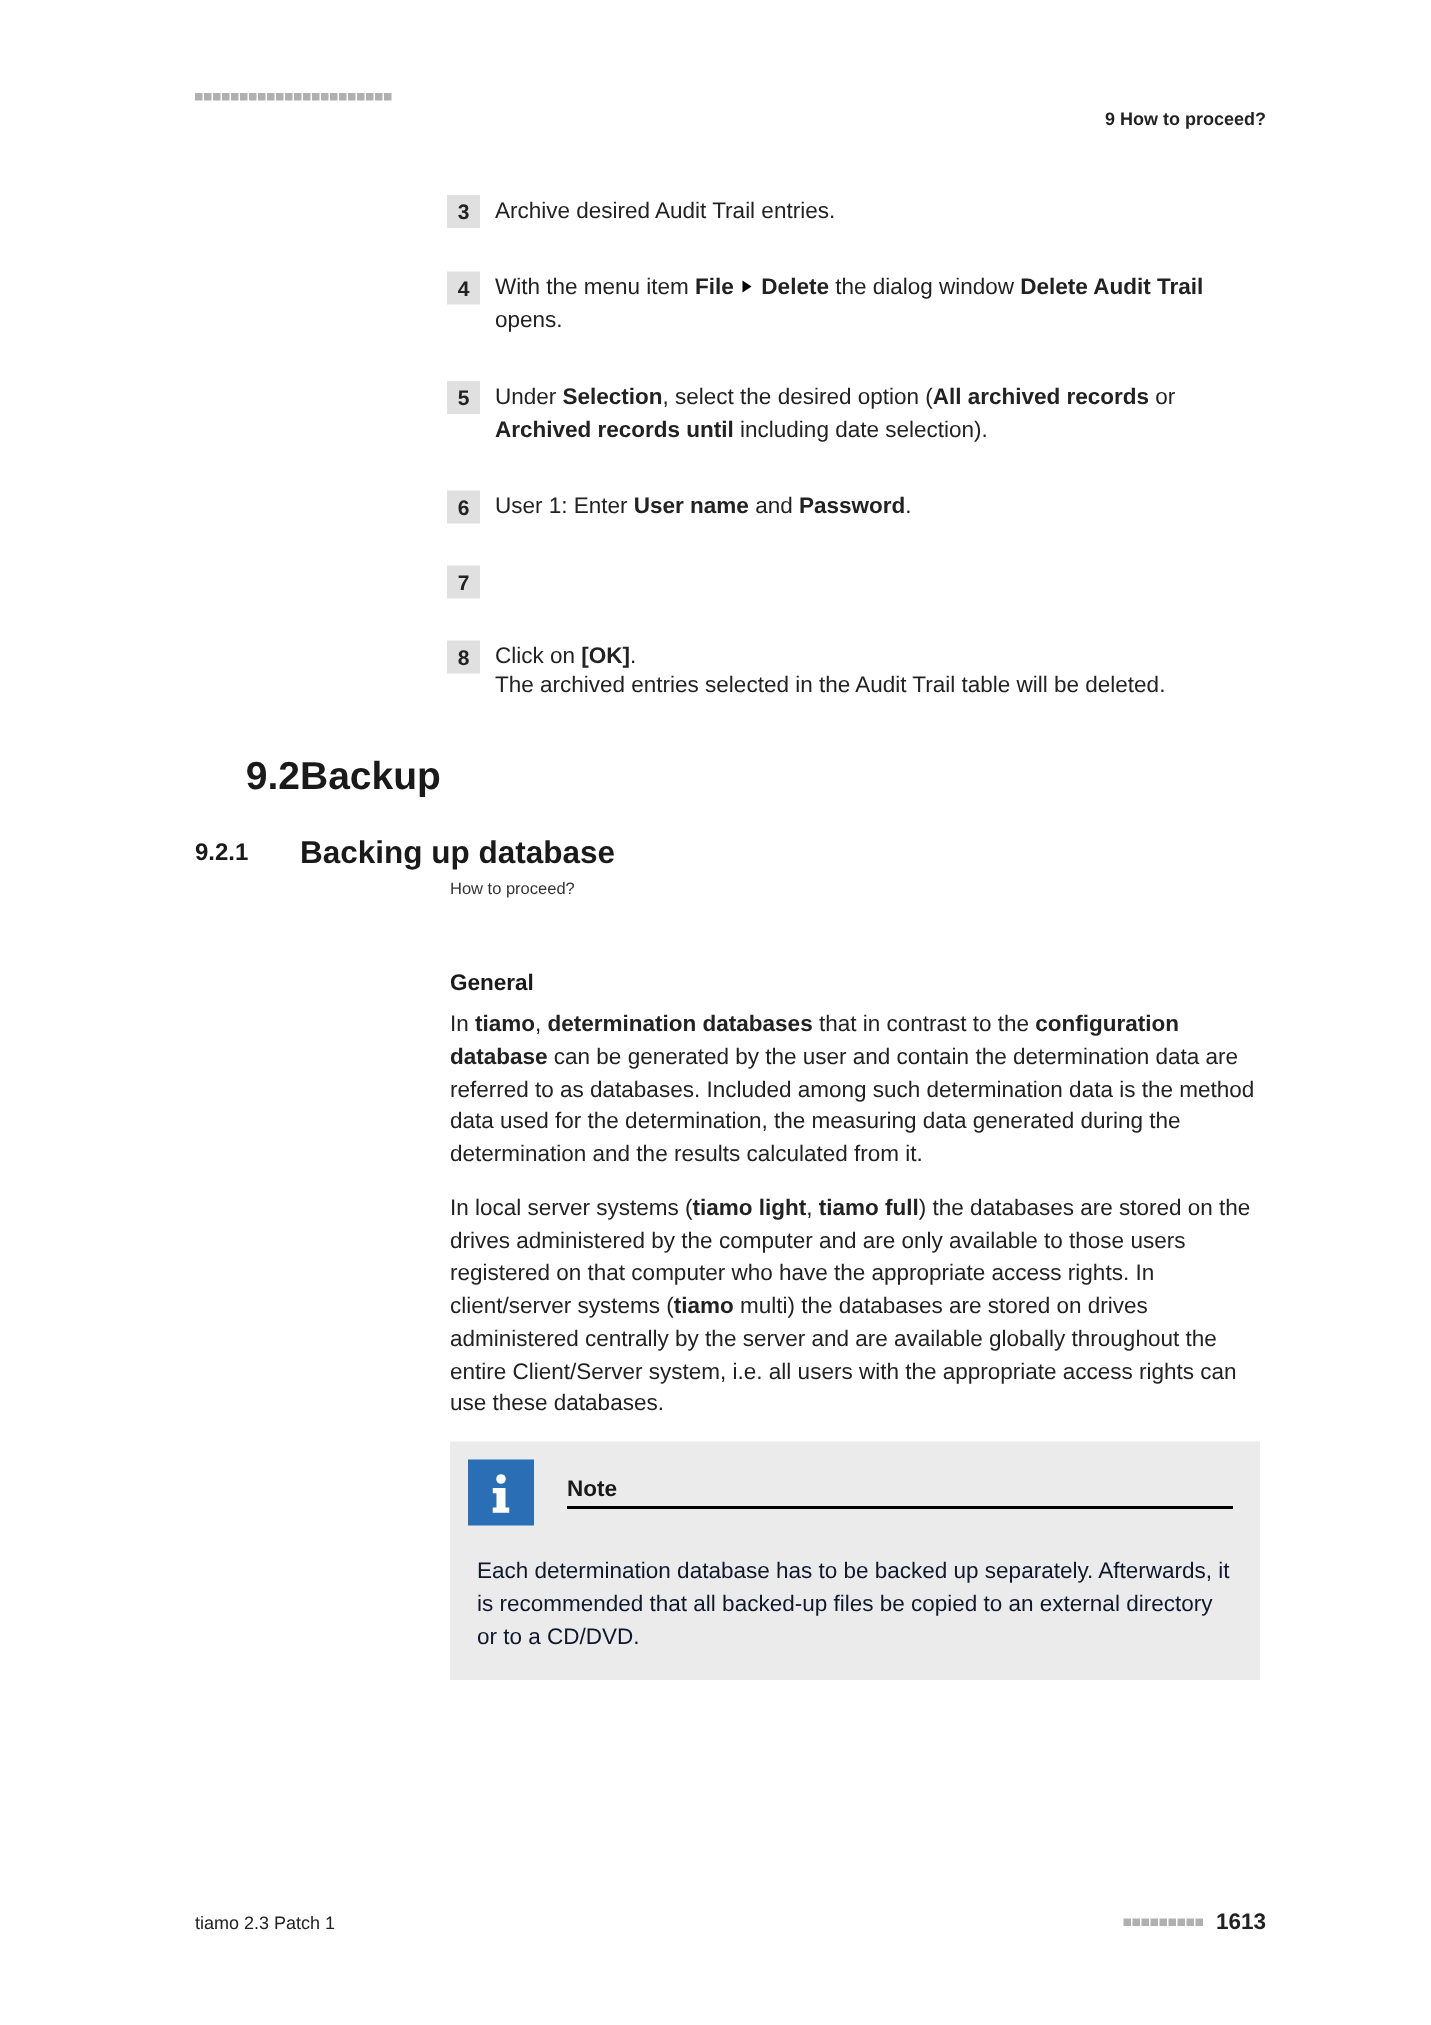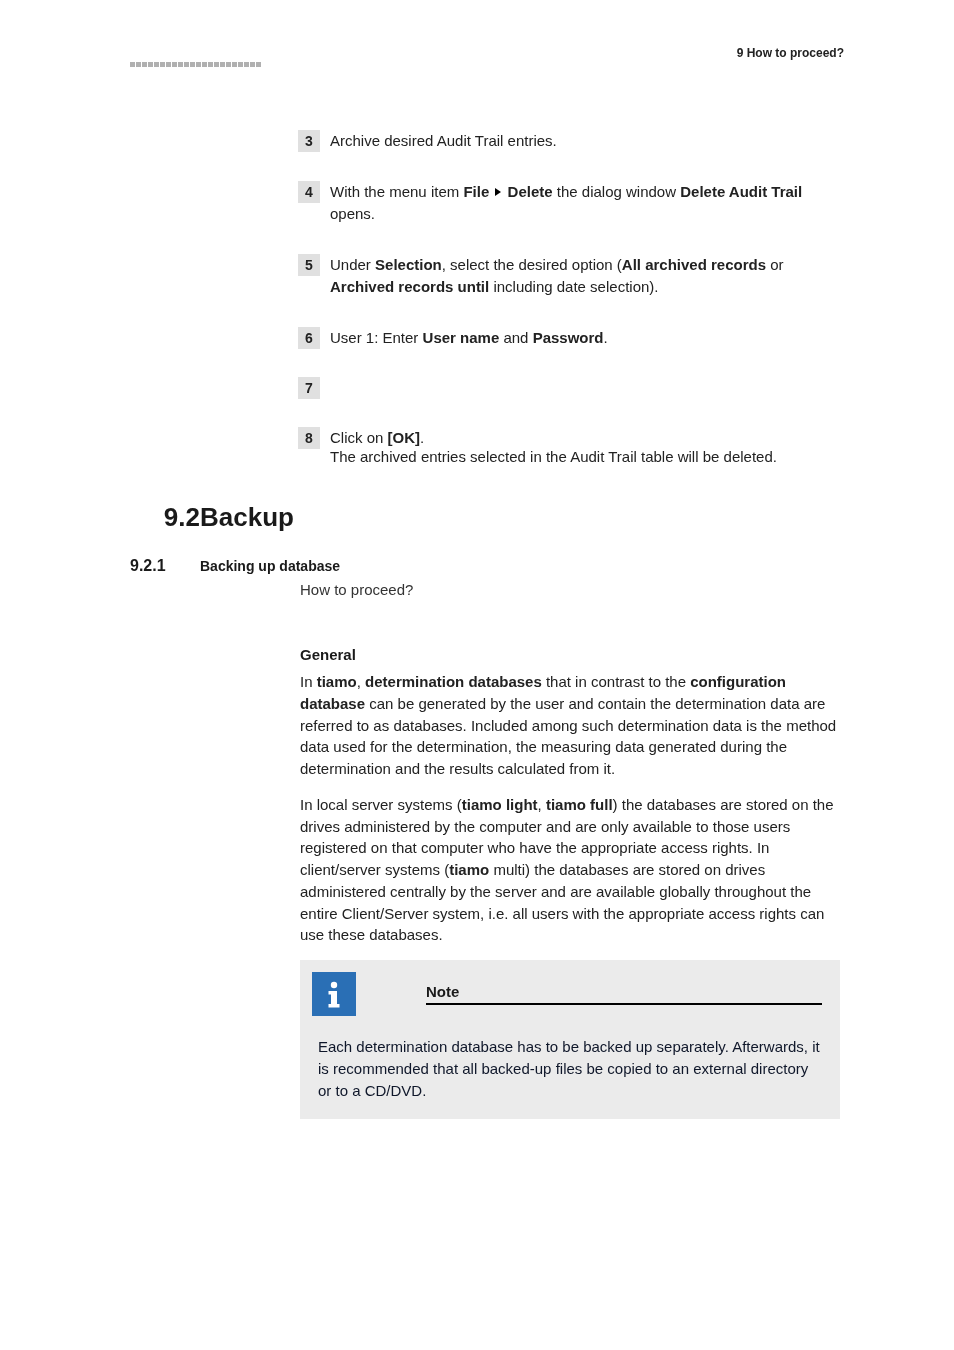--- a/index.html
+++ b/index.html
@@ -1,39 +1,39 @@
 <!DOCTYPE html>
 <html><head>
 <meta charset="utf-8">
 <style>
   * { box-sizing: border-box; margin: 0; padding: 0; }
   html, body { width: 954px; height: 1350px; background: #ffffff; font-family: Arial, Helvetica, sans-serif; color: #1a1a1a; }
   .page { position: relative; width: 954px; height: 1350px; padding: 60px 110px 60px 130px; }
   .header-dashes-left { position: absolute; top: 62px; left: 130px; display: flex; gap: 0px; }
   .header-dashes-left span { display: inline-block; width: 5px; height: 5px; background: #b0b0b0; margin-right: 1px; }
-  .header-right { position: absolute; top: 46px; right: 110px; font-size: 12px; font-weight: bold; color: #222; }
+  .header-right { position: absolute; top: 72px; right: 110px; font-size: 12px; font-weight: bold; color: #222; }
   .content { margin-top: 70px; }
   .step-row { display: flex; align-items: flex-start; margin-left: 168px; margin-bottom: 28px; }
   .step-num { width: 22px; height: 22px; background: #e0e0e0; text-align: center; line-height: 22px; font-weight: bold; font-size: 14px; margin-right: 10px; flex-shrink: 0; color: #222; }
   .step-text { font-size: 15px; line-height: 1.5; max-width: 510px; color: #222; }
   .step-text .bold { font-weight: bold; }
   .step-sub { margin-left: 200px; font-size: 15px; line-height: 1.5; max-width: 510px; margin-top: -14px; color: #222; }
   .section-heading { margin-top: 34px; margin-bottom: 24px; display: flex; align-items: baseline; text-align: right; }
   .section-number { font-size: 26px; font-weight: 900; width: 70px; }
   .section-title { font-size: 26px; font-weight: 900; }
   .subsection-heading { display: flex; align-items: center; margin-bottom: 6px; }
   .subsection-number { font-size: 16px; font-weight: bold; width: 70px; }
-  .subsection-title { font-size: 14px; font-weight: bold; }
-  .subsection-breadcrumb { margin-left: 170px; font-size: 15px; color: #333; margin-top: 6px; margin-bottom: 24px; }
+  .subsection-title { font-size: 21px; font-weight: bold; }
+  .subsection-breadcrumb { margin-left: 170px; font-size: 11px; color: #333; margin-top: 6px; margin-bottom: 24px; }
   .body-block { margin-left: 170px; max-width: 540px; margin-top: 48px; }
   .sub-heading { font-size: 15px; font-weight: bold; margin-bottom: 8px; }
   .para { font-size: 15px; line-height: 1.45; margin-bottom: 14px; color: #222; }
   .para .bold { font-weight: bold; }
   .note-block { background: #ebebeb; margin-top: 14px; padding: 0 0 18px 0; }
-  .note-head-row { display: flex; align-items: center; padding: 12px 18px 4px 12px; gap: 48px; }
+  .note-head-row { display: flex; align-items: center; padding: 12px 18px 4px 12px; }
   .note-icon-box { width: 44px; height: 44px; background: #2a6fb5; display: flex; align-items: center; justify-content: center; margin-right: 22px; }
   .note-icon-box svg { width: 20px; height: 28px; }
   .note-label-wrap { flex: 1; }
   .note-label { font-size: 15px; font-weight: bold; }
   .note-rule { height: 1.5px; background: #000; margin-top: 3px; width: 100%; }
   .note-text { font-size: 15px; line-height: 1.45; padding: 16px 18px 0 18px; color: #0f172a; }
   .footer { position: absolute; bottom: 60px; left: 130px; right: 110px; display: flex; justify-content: space-between; align-items: center; }
   .footer-left { font-size: 12px; color: #222; }
   .footer-right { display: flex; align-items: center; }
   .footer-dashes { display: flex; margin-right: 8px; }
@@ -148,14 +148,31 @@
             <div class="note-label">Note</div>
             <div class="note-rule"></div>
           </div>
         </div>
         <div class="note-text">Each determination database has to be backed up separately. Afterwards, it is recommended that all backed-up files be copied to an external directory or to a CD/DVD.</div>
       </div>
     </div>
 
   </div>
 
+  <div class="footer">
+    <div class="footer-left">tiamo 2.3 Patch 1</div>
+    <div class="footer-right">
+      <div class="footer-dashes">
+        <span></span>
+          <span></span>
+          <span></span>
+          <span></span>
+          <span></span>
+          <span></span>
+          <span></span>
+          <span></span>
+          <span></span>
+      </div>
+      <div class="footer-page">1613</div>
+    </div>
+  </div>
 
 </div>
 
 </body></html>

